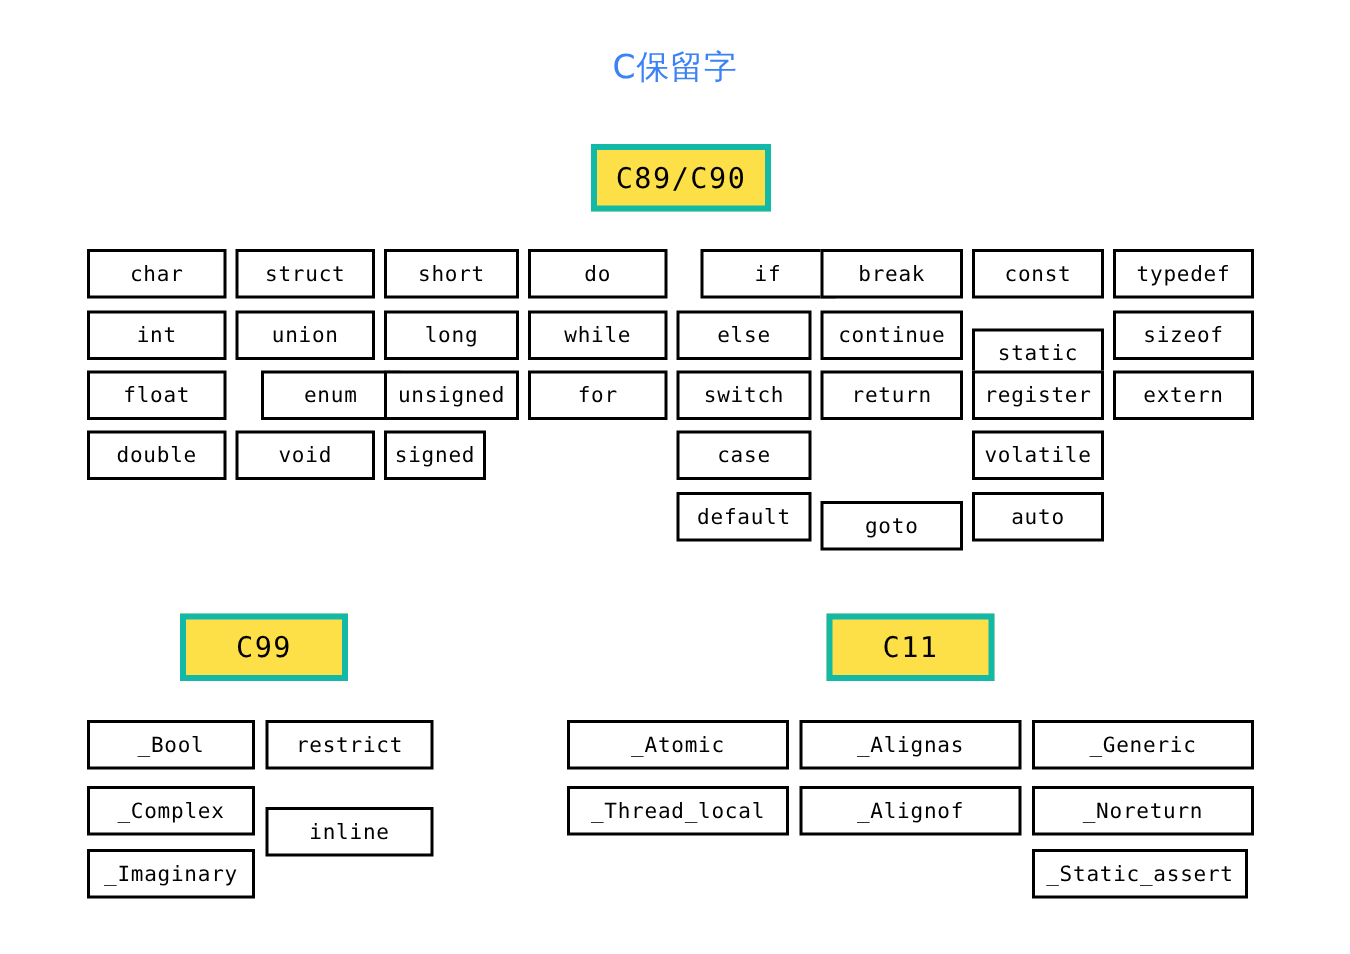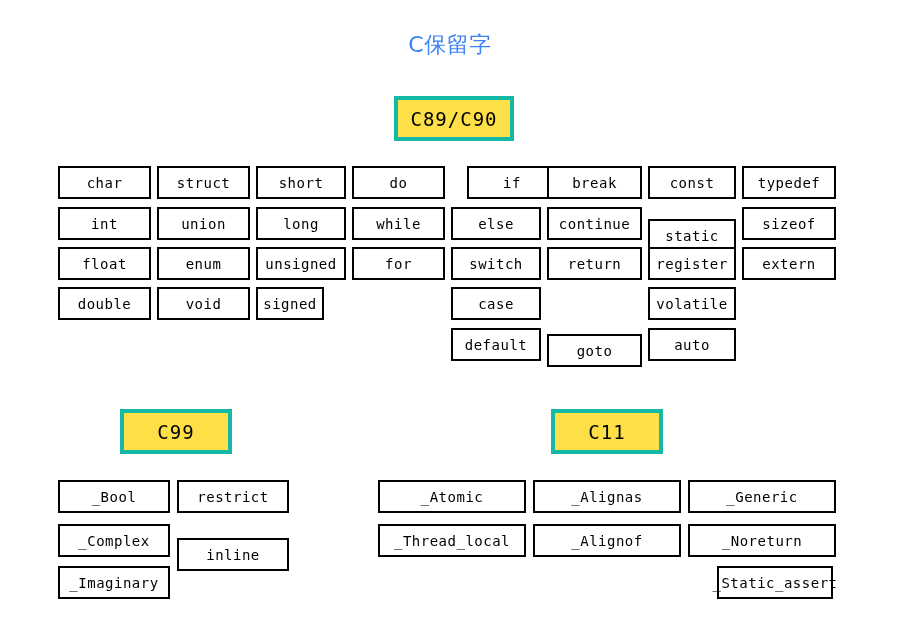--- a/index.html
+++ b/index.html
@@ -74,21 +74,21 @@
     <div class="kw-box" style="left: 742px; top: 166px; width: 94px;">typedef</div>
     <div class="kw-box" style="left: 58px; top: 207px; width: 93px;">int</div>
     <div class="kw-box" style="left: 157px; top: 207px; width: 93px;">union</div>
     <div class="kw-box" style="left: 256px; top: 207px; width: 90px;">long</div>
     <div class="kw-box" style="left: 352px; top: 207px; width: 93px;">while</div>
     <div class="kw-box" style="left: 451px; top: 207px; width: 90px;">else</div>
     <div class="kw-box" style="left: 547px; top: 207px; width: 95px;">continue</div>
     <div class="kw-box" style="left: 648px; top: 207px; width: 88px; margin-top: 12px;">static</div>
     <div class="kw-box" style="left: 742px; top: 207px; width: 94px;">sizeof</div>
     <div class="kw-box" style="left: 58px; top: 247px; width: 93px;">float</div>
-    <div class="kw-box" style="left: 157px; top: 247px; width: 93px;">enum</div>
+    <div class="kw-box" style="left: 174px; top: 247px; width: 93px;">enum</div>
     <div class="kw-box" style="left: 256px; top: 247px; width: 90px;">unsigned</div>
     <div class="kw-box" style="left: 352px; top: 247px; width: 93px;">for</div>
     <div class="kw-box" style="left: 451px; top: 247px; width: 90px;">switch</div>
     <div class="kw-box" style="left: 547px; top: 247px; width: 95px;">return</div>
     <div class="kw-box" style="left: 648px; top: 247px; width: 88px;">register</div>
     <div class="kw-box" style="left: 742px; top: 247px; width: 94px;">extern</div>
     <div class="kw-box" style="left: 58px; top: 287px; width: 93px;">double</div>
     <div class="kw-box" style="left: 157px; top: 287px; width: 93px;">void</div>
     <div class="kw-box" style="left: 256px; top: 287px; width: 68px;">signed</div>
     <div class="kw-box" style="left: 451px; top: 287px; width: 90px;">case</div>
@@ -102,14 +102,14 @@
     <div class="kw-box" style="left: 58px; top: 524px; width: 112px;">_Complex</div>
     <div class="kw-box" style="left: 177px; top: 538px; width: 112px; text-align: right;">inline</div>
     <div class="kw-box" style="left: 58px; top: 566px; width: 112px;">_Imaginary</div>
     <div class="std-box" style="left: 551px; top: 409px; width: 112px; height: 45px;">C11</div>
     <div class="kw-box" style="left: 378px; top: 480px; width: 148px;">_Atomic</div>
     <div class="kw-box" style="left: 533px; top: 480px; width: 148px;">_Alignas</div>
     <div class="kw-box" style="left: 688px; top: 480px; width: 148px;">_Generic</div>
     <div class="kw-box" style="left: 378px; top: 524px; width: 148px;">_Thread_local</div>
     <div class="kw-box" style="left: 533px; top: 524px; width: 148px;">_Alignof</div>
     <div class="kw-box" style="left: 688px; top: 524px; width: 148px;">_Noreturn</div>
-    <div class="kw-box" style="left: 717px; top: 566px; width: 116px;">_Static_assert</div>
+    <div class="kw-box" style="left: 688px; top: 566px; width: 144px;">_Static_assert</div>
   </div>
 
 </body></html>

